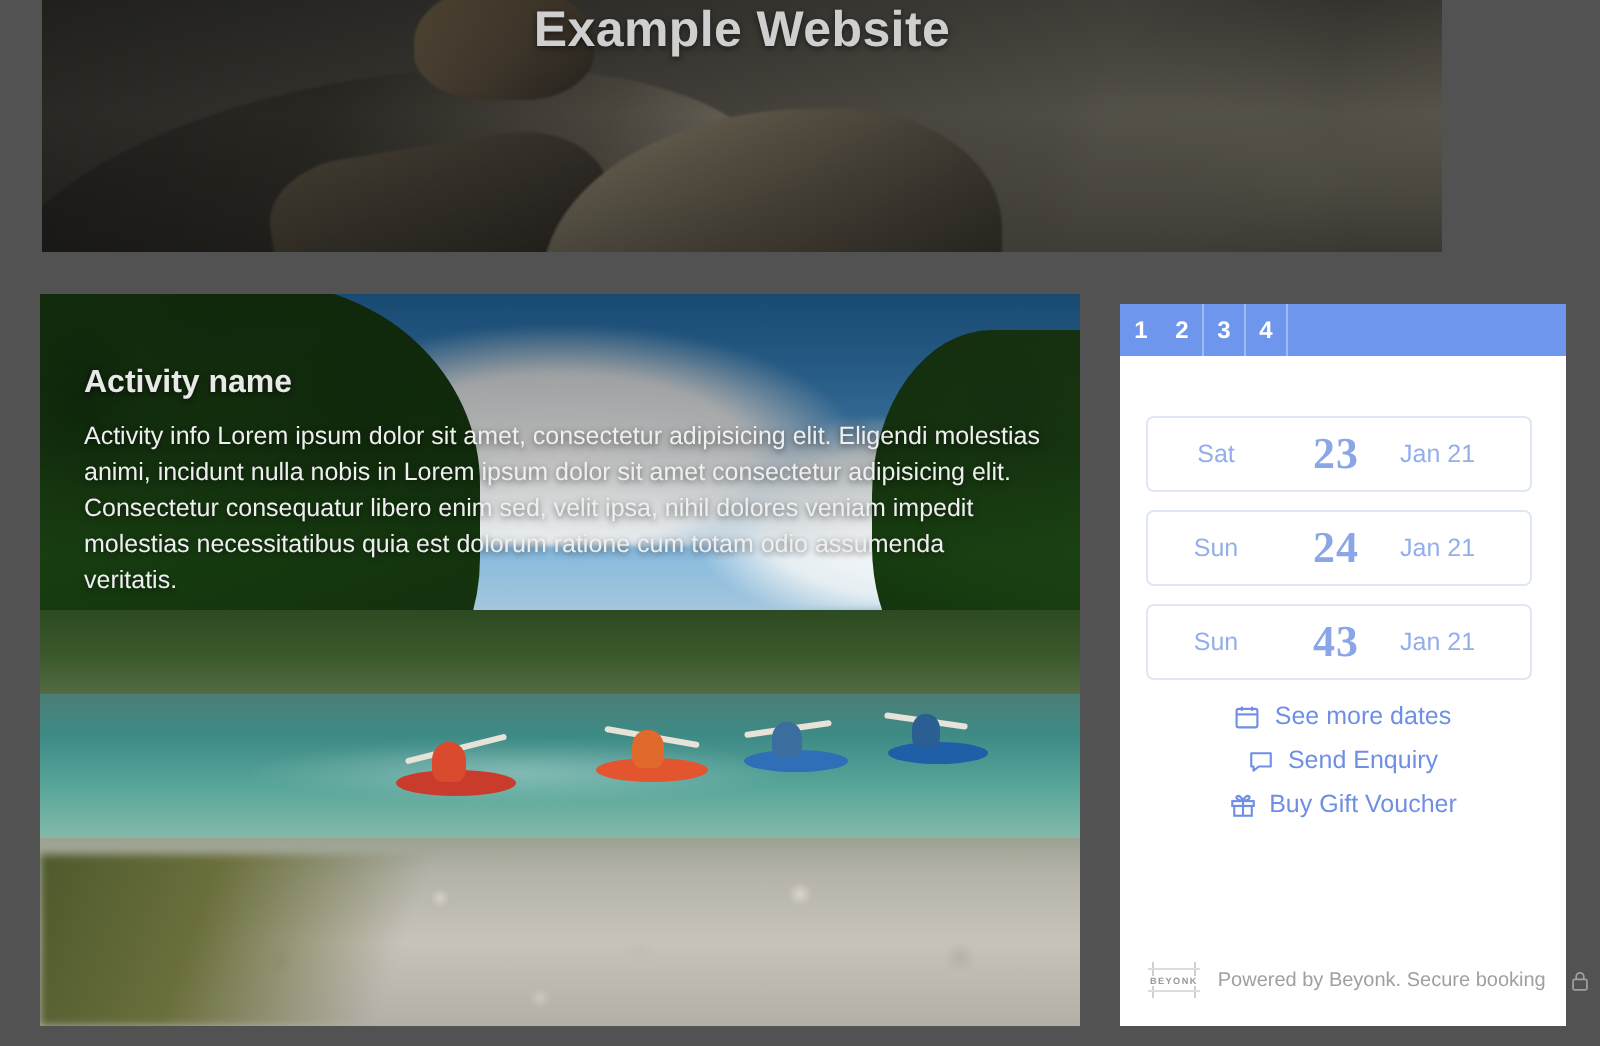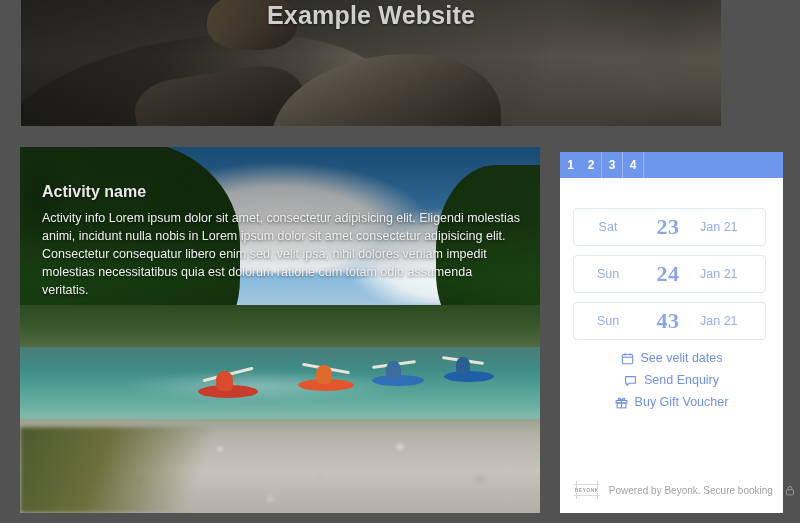--- a/index.html
+++ b/index.html
@@ -433,21 +433,21 @@
 
     <div class="link-row">
       <span class="link-icon">
         <svg width="13" height="13" viewBox="0 0 16 16" fill="none" stroke="#6f8fe4" stroke-width="1.3">
           <rect x="1.6" y="3" width="12.8" height="11.4" rx="1.4"></rect>
           <line x1="1.6" y1="6.4" x2="14.4" y2="6.4"></line>
           <line x1="4.8" y1="1.6" x2="4.8" y2="4.2"></line>
           <line x1="11.2" y1="1.6" x2="11.2" y2="4.2"></line>
         </svg>
       </span>
-      <span>See velit dates</span>
+      <span>See more dates</span>
     </div>
 
     <div class="link-row">
       <span class="link-icon">
         <svg width="13" height="13" viewBox="0 0 16 16" fill="none" stroke="#6f8fe4" stroke-width="1.3">
           <path d="M2 3.2h12v8.2H6.6L3.4 14v-2.6H2z" stroke-linejoin="round"></path>
         </svg>
       </span>
       <span>Send Enquiry</span>
     </div>

